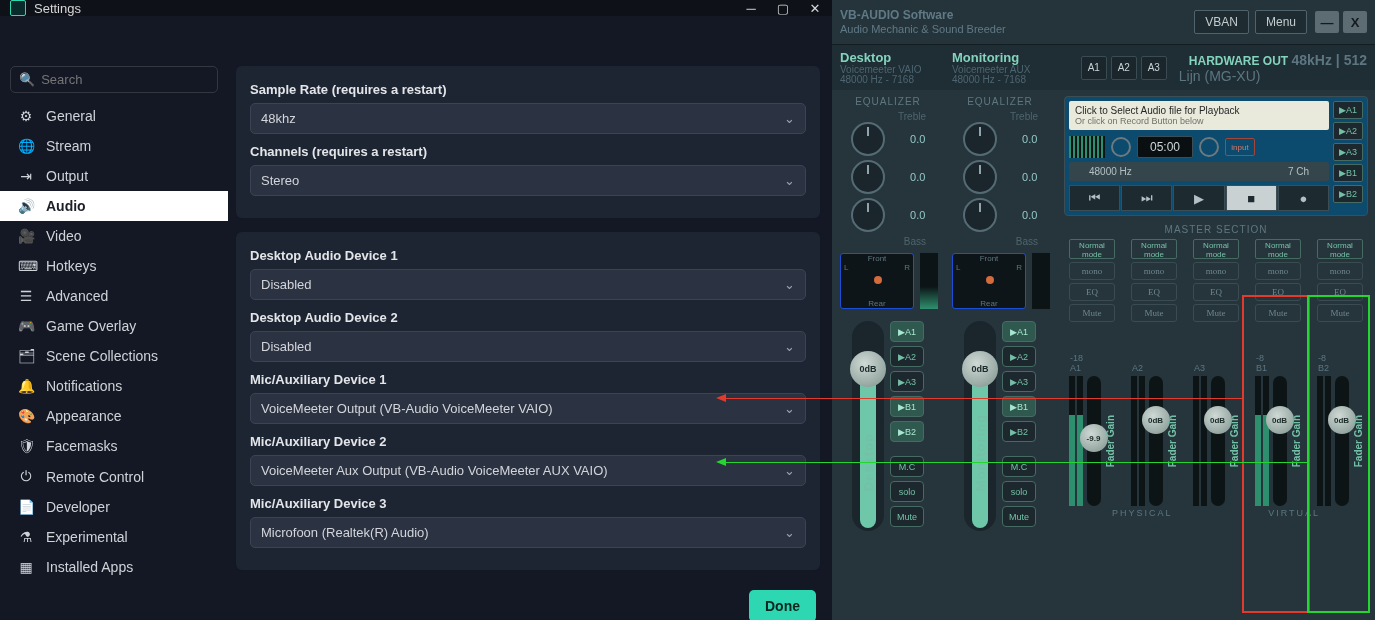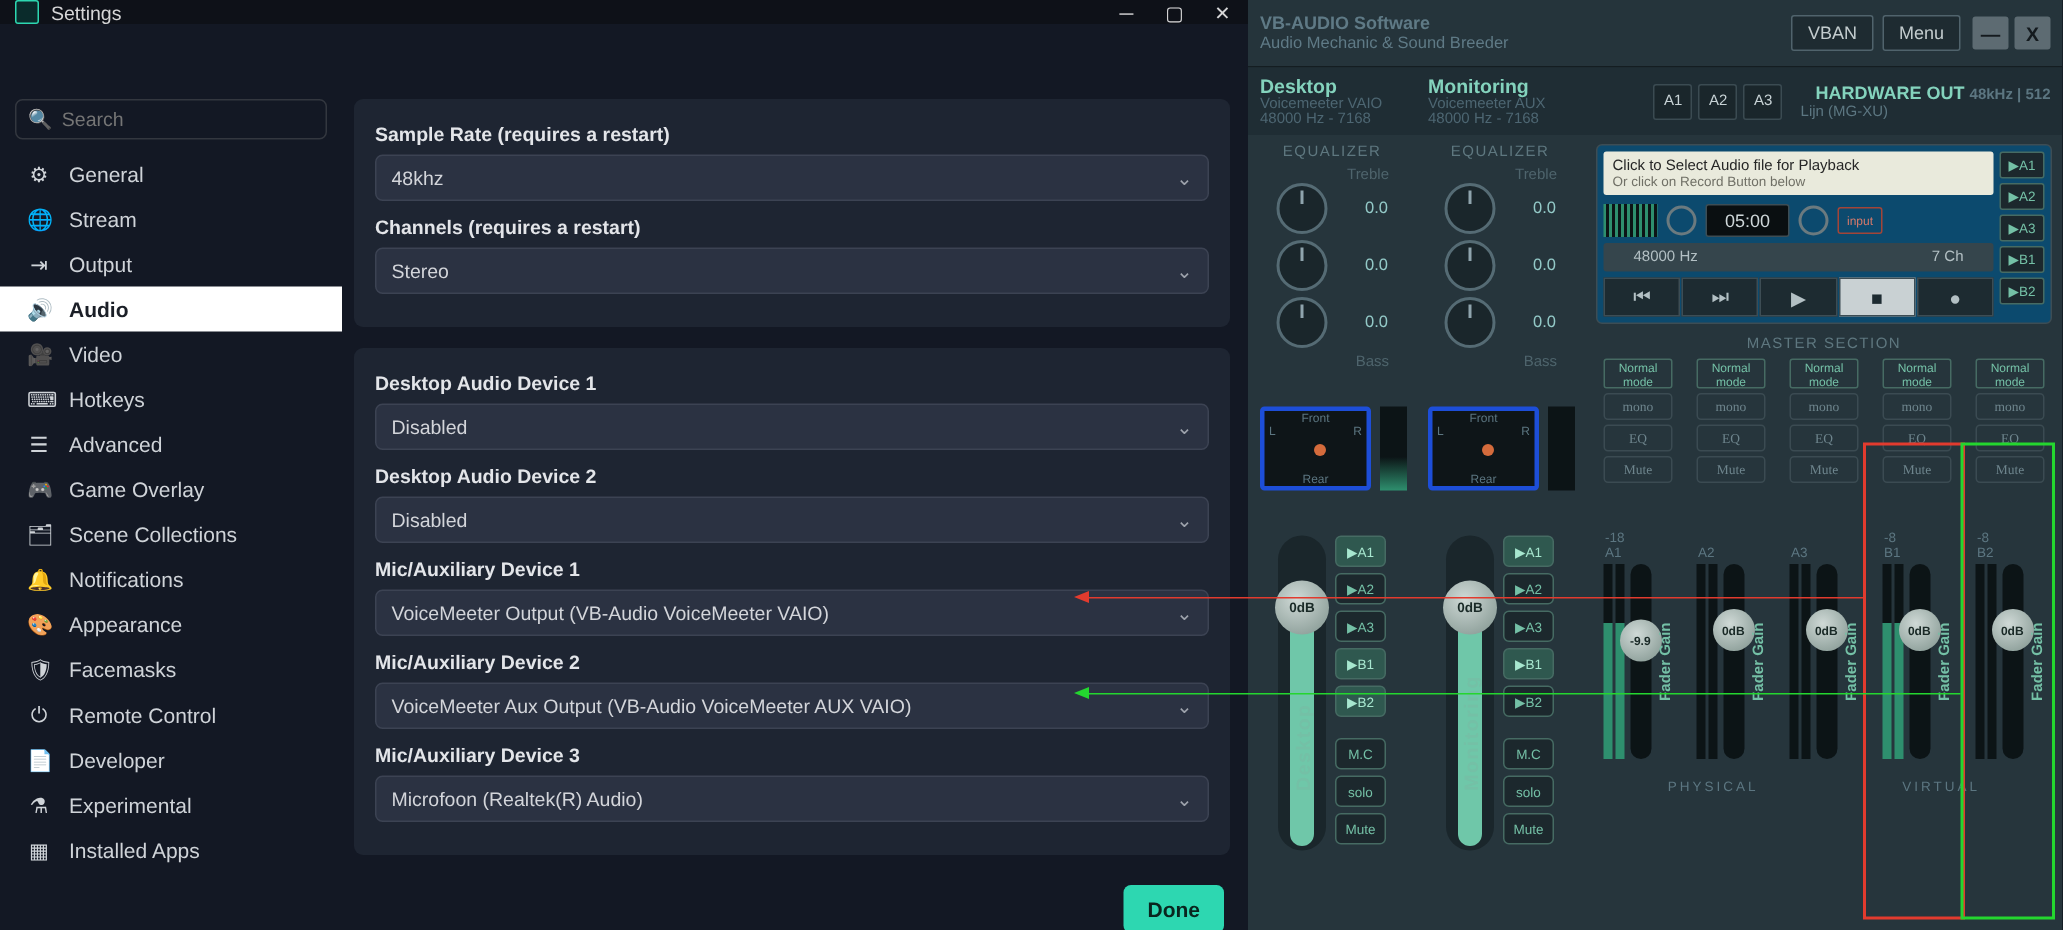--- a/index.html
+++ b/index.html
@@ -36,31 +36,31 @@
 .vm-btn{background:#1e2b31;border:1px solid #50636c;color:#c3ccce;padding:4px 10px;border-radius:2px;margin-left:6px;font-size:12px;}
 .vm-winbtns{display:flex;margin-left:8px;gap:4px;}
 .vm-wb{width:24px;height:22px;background:#5d6b72;color:#141a1e;display:flex;align-items:center;justify-content:center;font-weight:bold;border-radius:2px;}
 .vm-row2{display:flex;height:45px;align-items:center;padding:4px 8px;background:#1f2d34;}
 .vm-col-head{width:112px;}
 .vm-col-head .h{color:#84d3bd;font-weight:bold;font-size:13px;}
 .vm-col-head .s{color:#4d6672;font-size:10px;line-height:1;}
 .a-btns{display:flex;gap:4px;margin-left:auto;}
 .a-btn{width:26px;height:24px;background:#1a262b;border:1px solid #3b4b52;color:#c8d3d6;font-size:10px;display:flex;align-items:center;justify-content:center;border-radius:2px;}
 .hw-out{margin-left:10px;color:#84d3bd;font-size:12px;font-weight:bold;}
-.hw-sub{color:#5c7681;font-size:10px;}
+.hw-sub{color:#5c7681;font-size:14px;}
 
 .vm-mid{display:flex;height:530px;}
 .vm-strip{flex:0 0 112px;padding:6px 6px;position:relative;}
 .eq-label{color:#5e777f;font-size:10px;text-align:center;margin-bottom:4px;letter-spacing:1px;}
 .knob-row{display:flex;justify-content:space-around;align-items:center;margin-bottom:4px;}
 .knob{width:34px;height:34px;border-radius:50%;border:2px solid #556b74;background:#1a262b;position:relative;}
 .knob:after{content:"";position:absolute;left:50%;top:3px;width:2px;height:9px;background:#8fa4ad;transform:translateX(-50%);}
 .knob-val{color:#93c9c7;font-size:11px;}
 .tb-lbl{color:#4e646c;font-size:10px;text-align:right;padding-right:12px;}
-.intellipan{width:74px;height:56px;background:#0e1518;border:3px solid #1d4ed8;border-radius:3px;margin:24px auto;position:relative;}
+.intellipan{width:74px;height:56px;background:#0e1518;border:1px solid #1d4ed8;border-radius:3px;margin:6px auto;position:relative;}
 .ip-top{color:#5c7681;font-size:8px;text-align:center;}
 .ip-dot{width:8px;height:8px;border-radius:50%;background:#d46b3c;position:absolute;left:33px;top:22px;}
 .strip-fader{display:flex;gap:6px;justify-content:center;margin-top:6px;}
 .fader-track{width:32px;height:210px;background:#1a262b;border-radius:16px;position:relative;}
 .fader-knob{position:absolute;left:-2px;top:30px;width:36px;height:36px;border-radius:50%;background:radial-gradient(circle at 40% 35%,#cfd9d6,#7e928c);display:flex;align-items:center;justify-content:center;font-size:9px;color:#1a2a27;font-weight:bold;}
 .fader-fill{position:absolute;bottom:3px;left:8px;width:16px;background:#6fc7a9;border-radius:8px;}
 .strip-label{position:absolute;bottom:40px;writing-mode:vertical-rl;transform:rotate(180deg);color:#74c0a6;font-weight:bold;font-size:13px;letter-spacing:1px;}
 .bus-col{display:flex;flex-direction:column;gap:4px;}
 .bus-btn{width:34px;height:21px;border:1px solid #466b63;border-radius:4px;color:#74c0a6;font-size:9px;display:flex;align-items:center;justify-content:center;background:#1c282d;}
 .bus-btn.on{background:#2f584f;color:#a7e7cf;}
@@ -88,21 +88,21 @@
 .m-mode{width:46px;height:20px;border:1px solid #466b63;color:#74c0a6;font-size:8px;text-align:center;padding-top:1px;border-radius:2px;}
 .m-btn{width:46px;height:18px;border:1px solid #3b4b52;color:#6e858d;font-size:9px;display:flex;align-items:center;justify-content:center;border-radius:3px;font-family:Liberation Serif, serif;}
 .m-lbl{color:#5c7681;font-size:9px;align-self:flex-start;margin-left:6px;margin-top:28px;}
 .m-meter{display:flex;gap:2px;height:130px;align-items:flex-end;}
 .m-meter .bar{width:6px;height:100%;background:#0c1416;}
 .m-meter .bar.lit{background:linear-gradient(to top,#2e8f6e 0%,#2e8f6e 70%,#0c1416 70%);}
 .m-fader{width:14px;height:130px;background:#0c1416;border-radius:7px;position:relative;}
 .m-fknob{position:absolute;left:-7px;top:30px;width:28px;height:28px;border-radius:50%;background:radial-gradient(circle at 40% 35%,#cfd9d6,#7e928c);display:flex;align-items:center;justify-content:center;font-size:8px;color:#1a2a27;font-weight:bold;}
 .m-gain{writing-mode:vertical-rl;transform:rotate(180deg);color:#74c0a6;font-size:10px;font-weight:bold;}
 .mf-row{display:flex;gap:4px;align-items:center;}
-.phys-lbl{text-align:center;color:#5c7681;font-size:9px;letter-spacing:2px;margin-top:13px;}
+.phys-lbl{text-align:center;color:#5c7681;font-size:9px;letter-spacing:2px;margin-top:2px;}
 .red-box{position:absolute;border:2px solid #e23b2e;pointer-events:none;}
 .green-box{position:absolute;border:2px solid #24d62f;pointer-events:none;}
 
 
 .arrow-line{position:absolute;height:0;border-top:1px solid;}
 .arrow-pt{position:absolute;width:0;height:0;border-top:4px solid transparent;border-bottom:4px solid transparent;}
 </style>
 </head>
 <body>
 
@@ -410,21 +410,21 @@
           <div class="m-btn">mono</div>
           <div class="m-btn">EQ</div>
           <div class="m-btn">Mute</div>
           <div class="m-lbl"><span>-18</span><br><span>A1</span></div>
           <div class="mf-row">
               <div class="m-meter">
                 <div class="bar lit"></div>
                 <div class="bar lit"></div>
               </div>
               <div class="m-fader">
-                <div class="m-fknob" style="top:37px;">-9.9</div>
+                <div class="m-fknob" style="top:48px;">-9.9</div>
               </div>
               <div class="m-gain">Fader Gain</div>
             </div>
         </div>
         <div class="m-col">
           <div class="m-mode">Normal mode</div>
           <div class="m-btn">mono</div>
           <div class="m-btn">EQ</div>
           <div class="m-btn">Mute</div>
           <div class="m-lbl"><br><span>A2</span></div>

